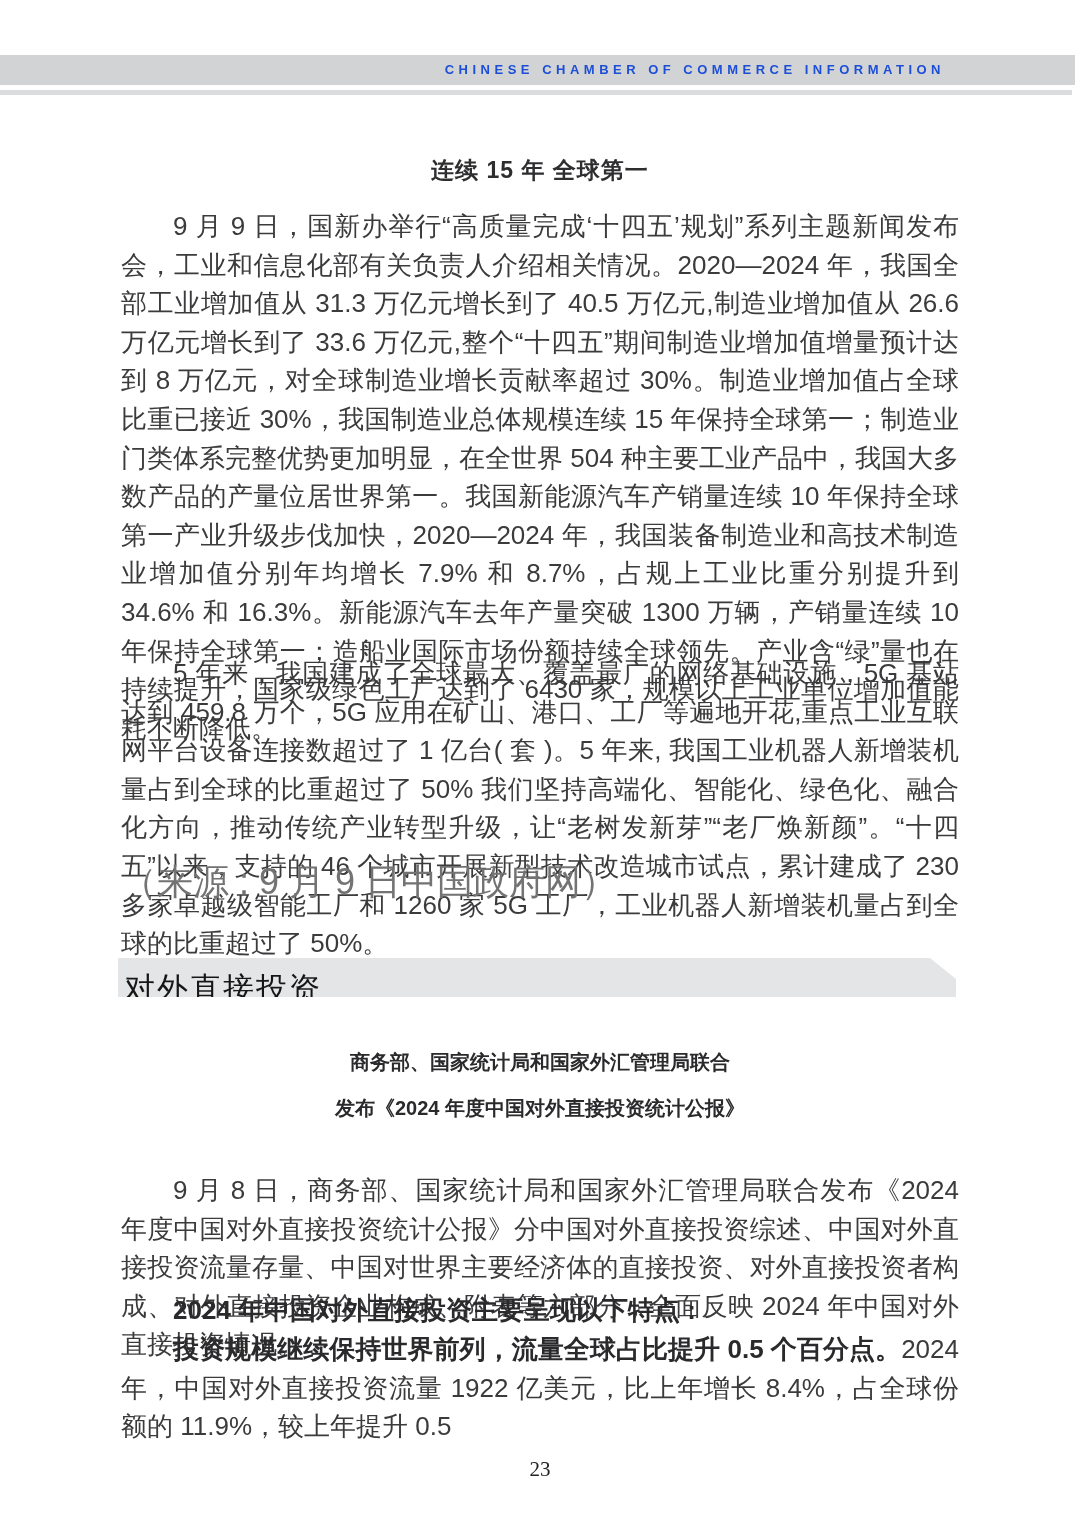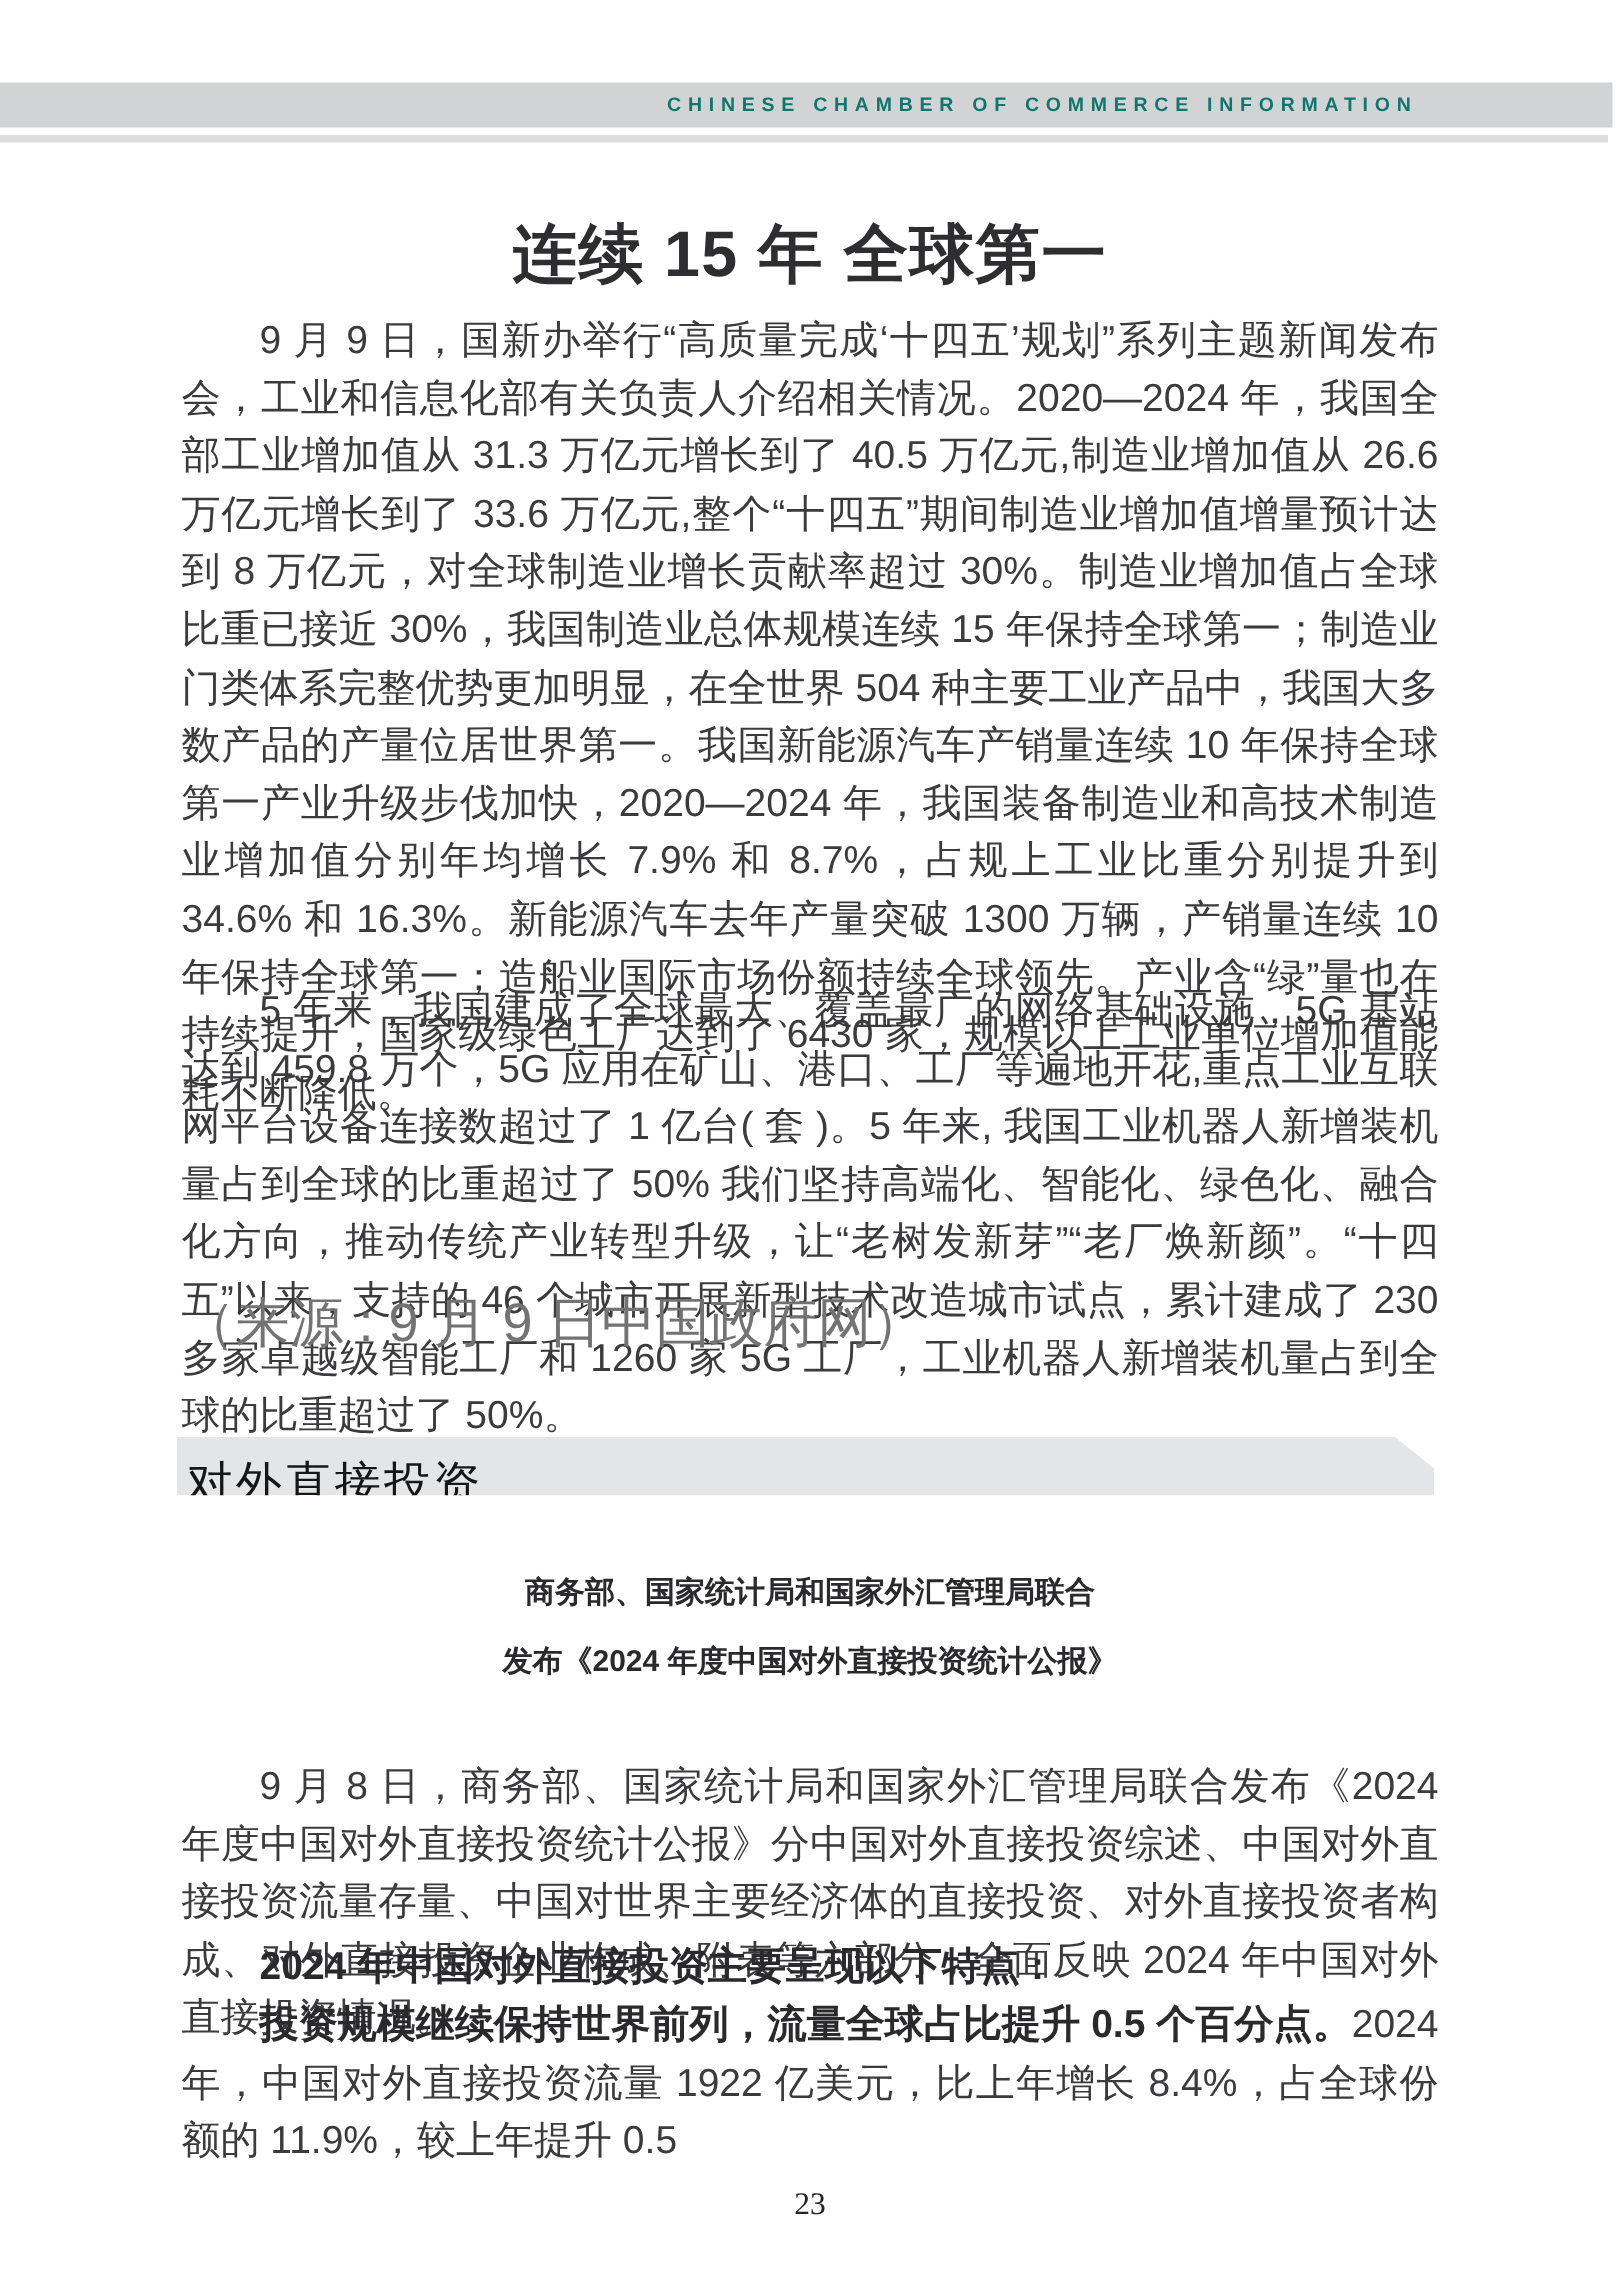--- a/index.html
+++ b/index.html
@@ -18,36 +18,36 @@
     width: 1075px; height: 30px;
     background: #d1d3d4;
   }
   .band-text {
     position: absolute;
     right: 130px; top: 0;
     line-height: 30px;
     font-size: 13px;
     font-weight: bold;
     letter-spacing: 4.5px;
-    color: #0f766e;
+    color: #1d4ed8;
     white-space: nowrap;
   }
   .rule {
     position: absolute;
     top: 90px; left: 0;
     width: 1072px; height: 5px;
     background: #dbdcde;
   }
   .a1-title {
     position: absolute;
     top: 150px; left: 121px;
     width: 838px;
     margin: 0;
     text-align: center;
-    font-size: 43px;
+    font-size: 23px;
     line-height: 40px;
     font-weight: bold;
     color: #2e2e30;
     letter-spacing: 1px;
   }
   .body {
     position: absolute;
     left: 121px;
     width: 838px;
     margin: 0;

